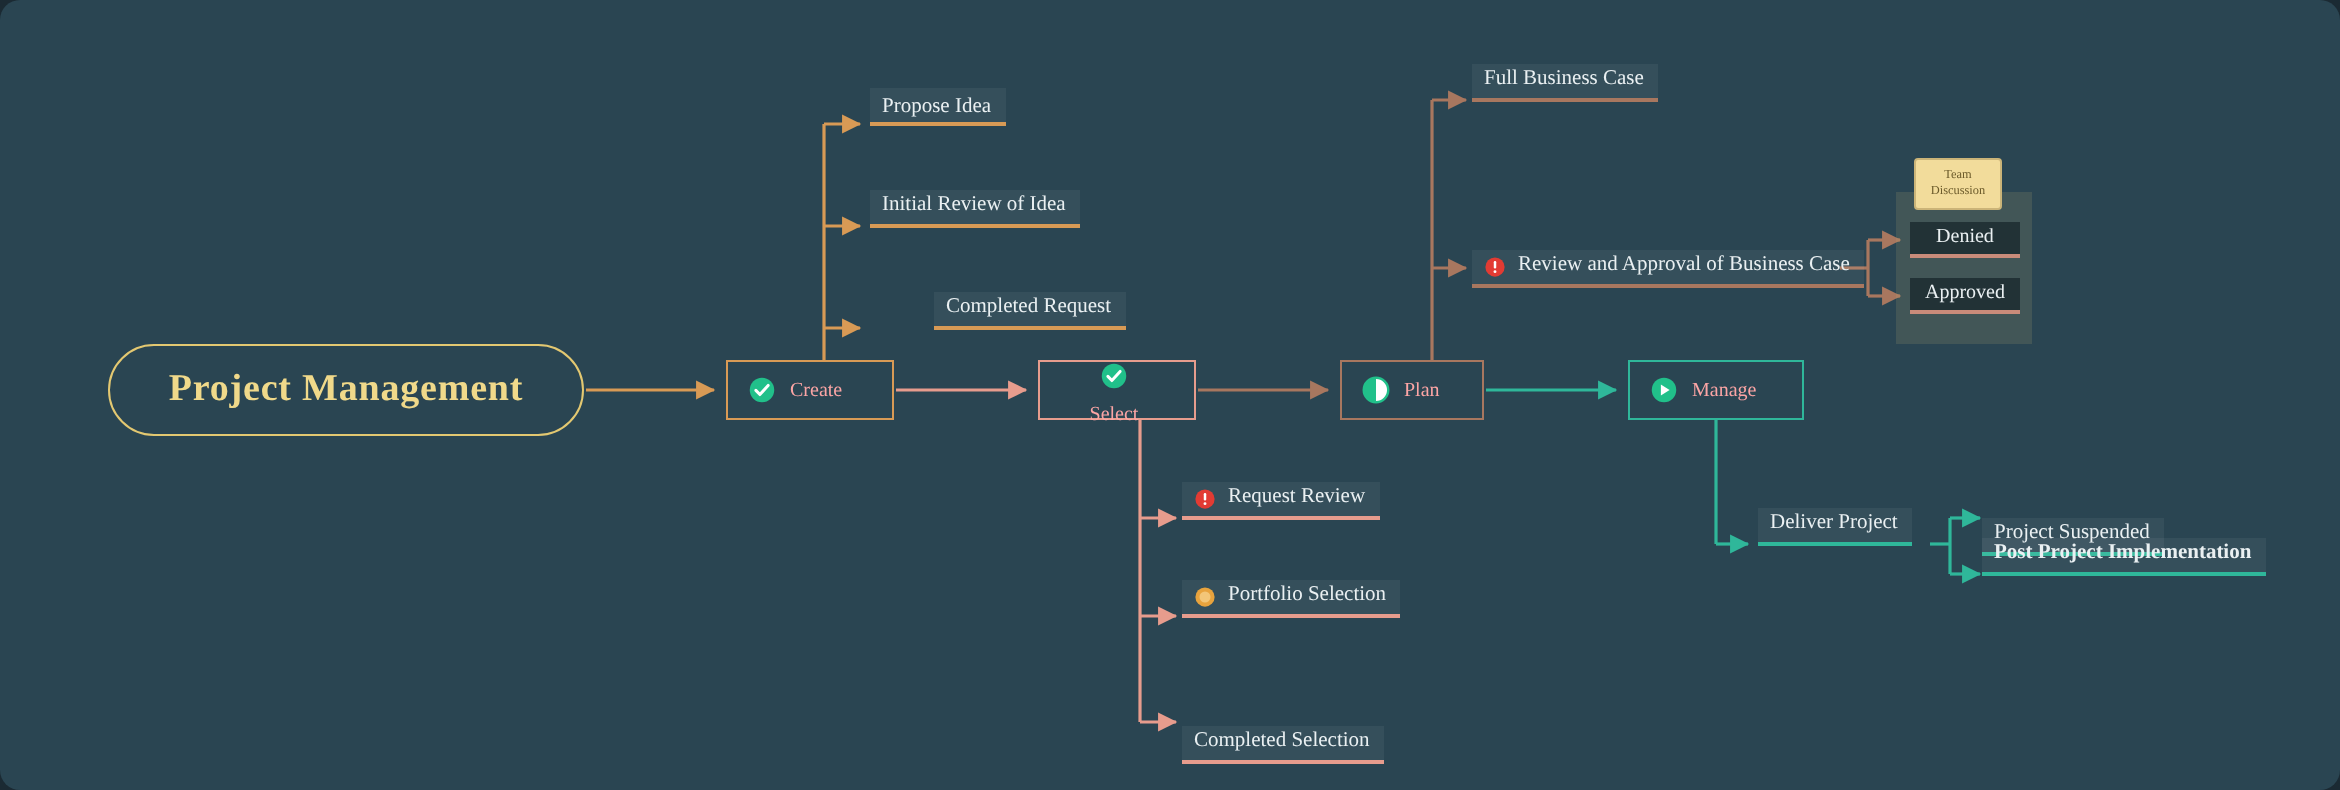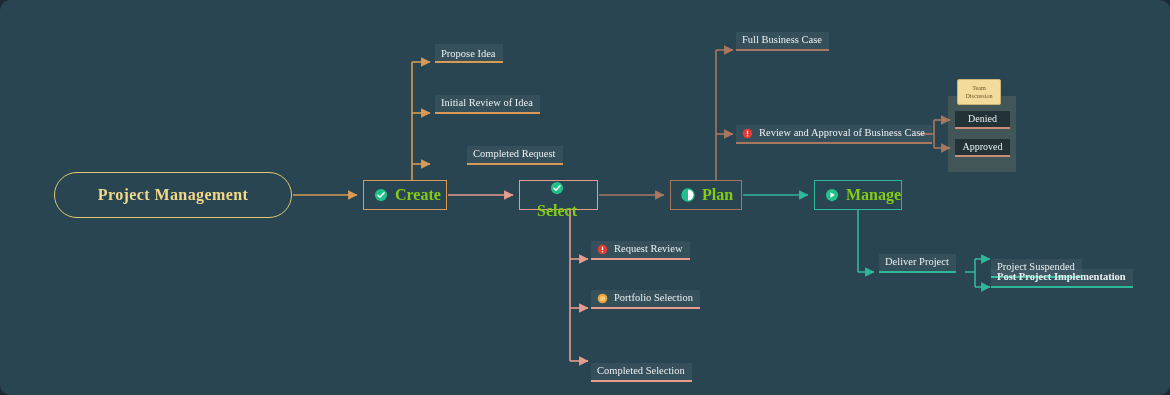--- a/index.html
+++ b/index.html
@@ -13,35 +13,35 @@
   }
   
   #root-node{
     position:absolute;left:54px;top:172px;width:238px;height:46px;
     border:1.6px solid #e3c871;
     border-radius:26px;
     display:flex;align-items:center;justify-content:center;
     box-sizing:border-box;
   }
   #root-node .label{
-    color:#f0d98a;font-size:16px;font-weight:bold;
+    color:#f0d98a;font-size:19px;font-weight:bold;
     letter-spacing:.4px;white-space:nowrap;
   }
   
   .main-node{
     position:absolute;height:30px;
     box-sizing:border-box;
     border:1.4px solid #888;
     display:flex;align-items:center;
     padding:0 13px 0 10px;
     background:transparent;
     gap:7px;
   }
   .main-node .mlabel{
-    color:#84cc16;font-size:16px;font-weight:bold;white-space:nowrap;
+    color:#fca5a5;font-size:10px;font-weight:normal;white-space:nowrap;
   }
   #node-create{left:363px;top:180px;width:84px;border-color:#d89a55;}
   #node-select{left:519px;top:180px;width:79px;border-color:#e79c8d;flex-direction:column;}
   #node-plan{left:670px;top:180px;width:72px;border-color:#a8775f;}
   #node-manage{left:814px;top:180px;width:88px;border-color:#2fb79a;}
 
   
   .ico{width:14px;height:14px;flex:0 0 auto;display:block;}
 
   

